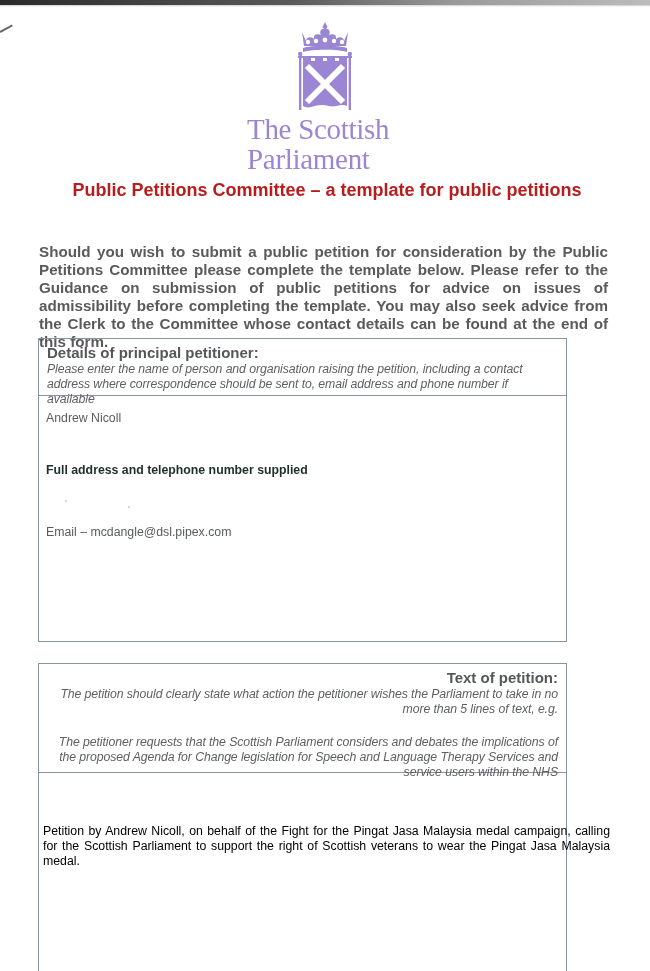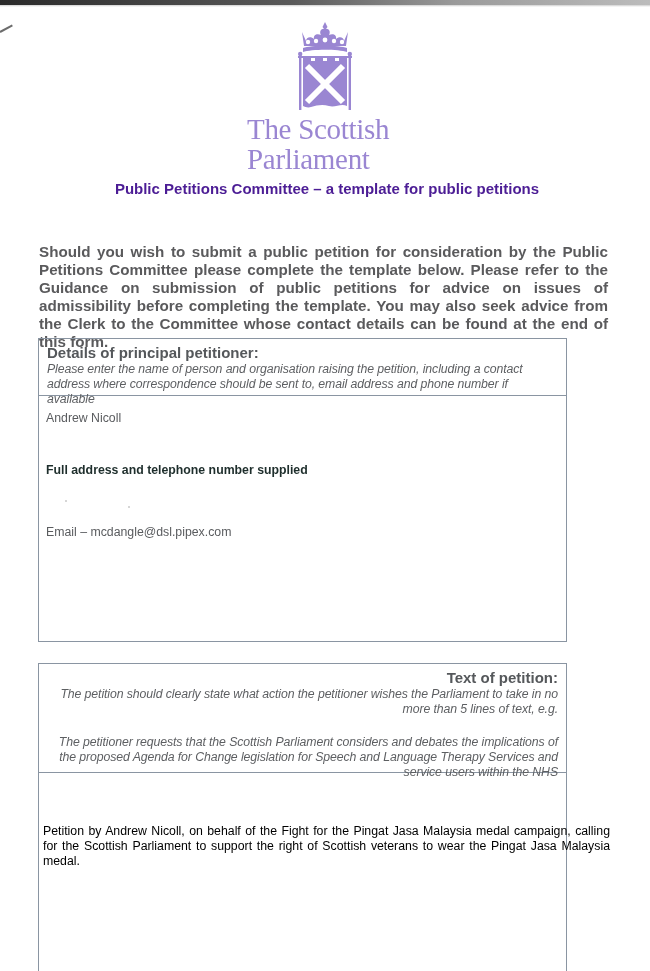--- a/index.html
+++ b/index.html
@@ -54,22 +54,22 @@
       letter-spacing: -0.3px;
       margin-top: 2px;
     }
     .doc-title {
       position: absolute;
       left: 38px;
       top: 180px;
       width: 578px;
       text-align: center;
       font-weight: bold;
-      font-size: 15px;
-      color: #4c1d95;
+      font-size: 18px;
+      color: #b91c1c;
     }
     .intro {
       position: absolute;
       left: 39px;
       top: 211px;
       width: 569px;
       font-weight: bold;
       font-size: 15.2px;
       line-height: 18px;
       color: #5a5a5c;

